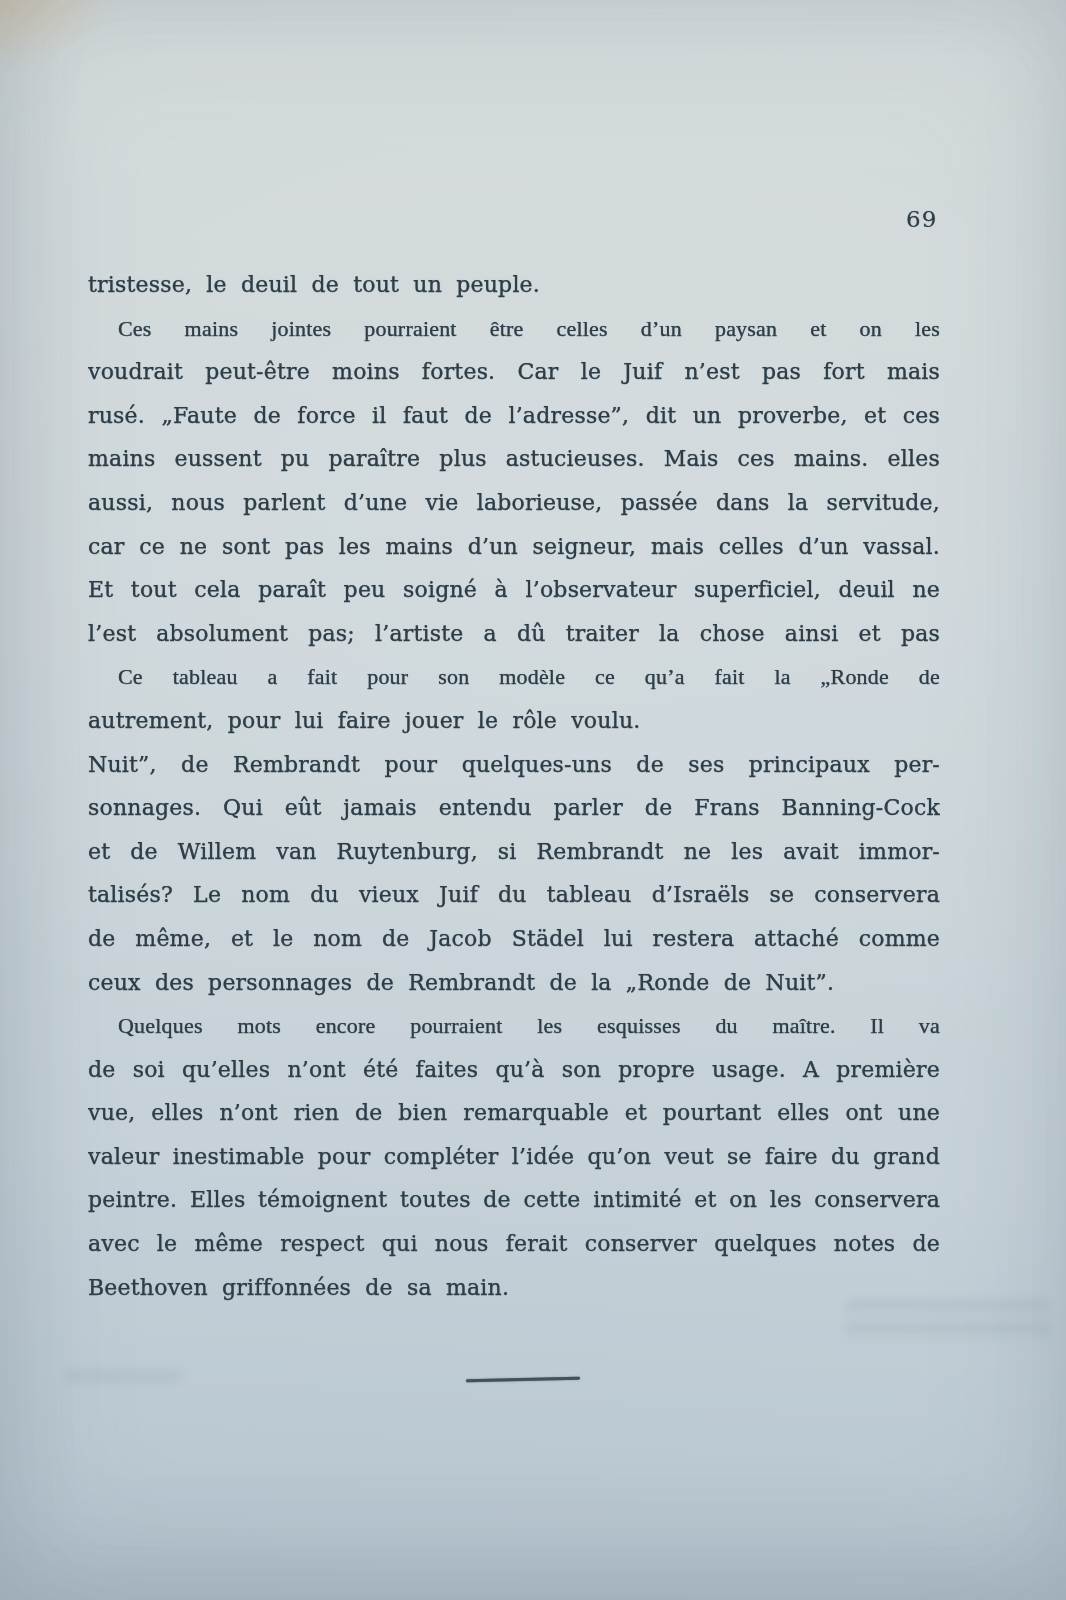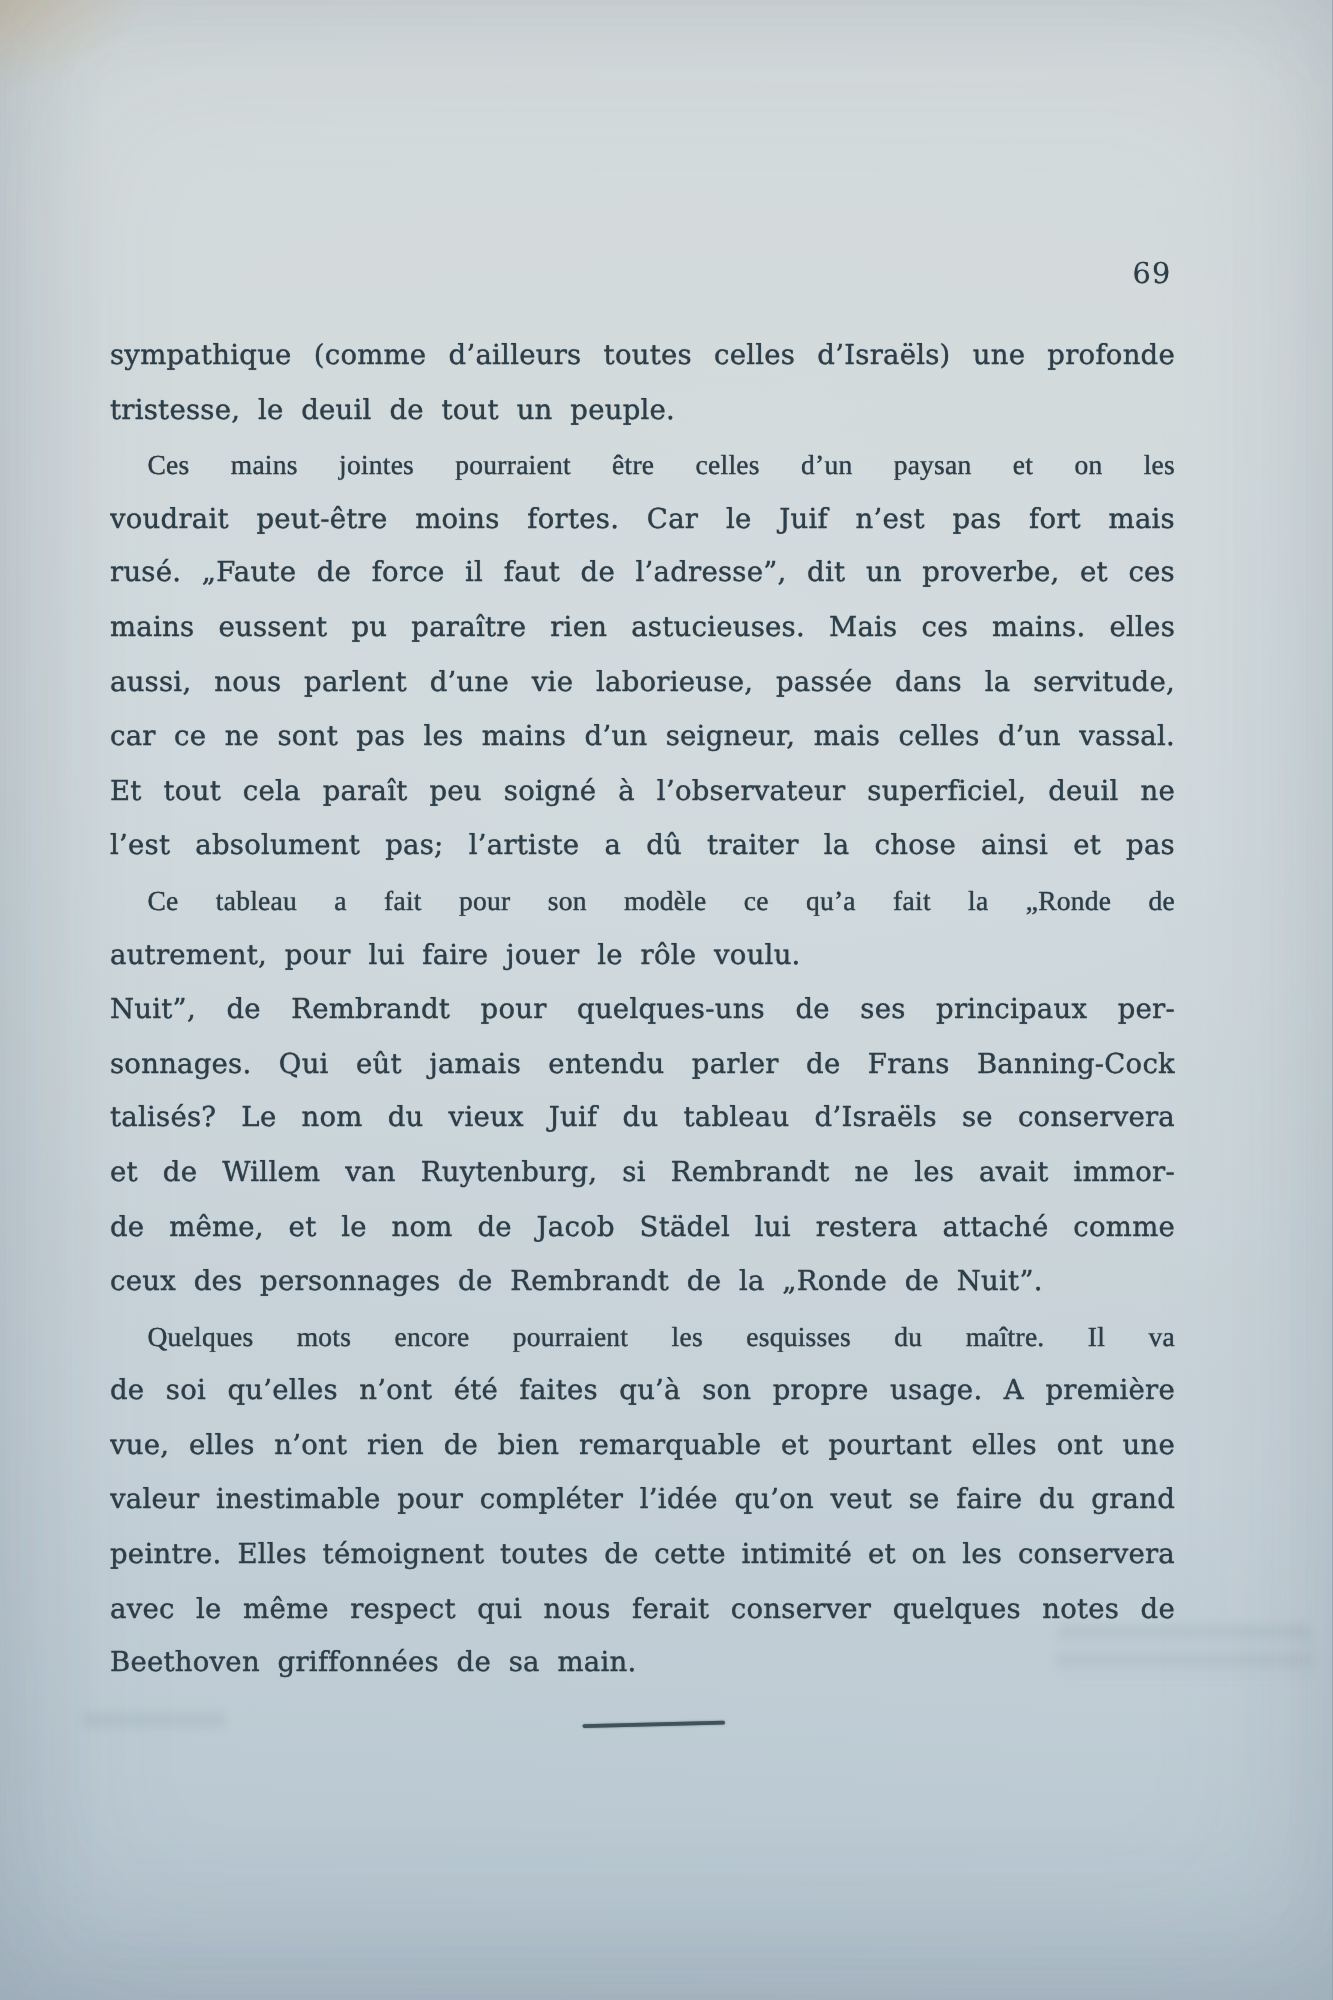--- a/index.html
+++ b/index.html
@@ -90,36 +90,35 @@
   }
 </style>
 </head>
 <body>
 
 <div class="page">
 
   <div class="page-number">69</div>
 
   <div class="text-block">
-      <div class="line just">sympathique (comme d’ailleurs toutes celles d’Israëls) une profonde</div>
       <div class="line end">tristesse, le deuil de tout un peuple.</div>
       <div class="line just indent">Ces mains jointes pourraient être celles d’un paysan et on les</div>
       <div class="line just">voudrait peut-être moins fortes. Car le Juif n’est pas fort mais</div>
       <div class="line just">rusé. „Faute de force il faut de l’adresse”, dit un proverbe, et ces</div>
-      <div class="line just">mains eussent pu paraître rien astucieuses. Mais ces mains. elles</div>
+      <div class="line just">mains eussent pu paraître plus astucieuses. Mais ces mains. elles</div>
       <div class="line just">aussi, nous parlent d’une vie laborieuse, passée dans la servitude,</div>
       <div class="line just">car ce ne sont pas les mains d’un seigneur, mais celles d’un vassal.</div>
       <div class="line just">Et tout cela paraît peu soigné à l’observateur superficiel, deuil ne</div>
       <div class="line just">l’est absolument pas; l’artiste a dû traiter la chose ainsi et pas</div>
       <div class="line just indent">Ce tableau a fait pour son modèle ce qu’a fait la „Ronde de</div>
       <div class="line end">autrement, pour lui faire jouer le rôle voulu.</div>
       <div class="line just">Nuit”, de Rembrandt pour quelques-uns de ses principaux per-</div>
       <div class="line just">sonnages. Qui eût jamais entendu parler de Frans Banning-Cock</div>
+      <div class="line just">et de Willem van Ruytenburg, si Rembrandt ne les avait immor-</div>
       <div class="line just">talisés? Le nom du vieux Juif du tableau d’Israëls se conservera</div>
-      <div class="line just">et de Willem van Ruytenburg, si Rembrandt ne les avait immor-</div>
       <div class="line just">de même, et le nom de Jacob Städel lui restera attaché comme</div>
       <div class="line end">ceux des personnages de Rembrandt de la „Ronde de Nuit”.</div>
       <div class="line just indent">Quelques mots encore pourraient les esquisses du maître. Il va</div>
       <div class="line just">de soi qu’elles n’ont été faites qu’à son propre usage. A première</div>
       <div class="line just">vue, elles n’ont rien de bien remarquable et pourtant elles ont une</div>
       <div class="line just">valeur inestimable pour compléter l’idée qu’on veut se faire du grand</div>
       <div class="line just">peintre. Elles témoignent toutes de cette intimité et on les conservera</div>
       <div class="line just">avec le même respect qui nous ferait conserver quelques notes de</div>
       <div class="line end">Beethoven griffonnées de sa main.</div>
     </div>

